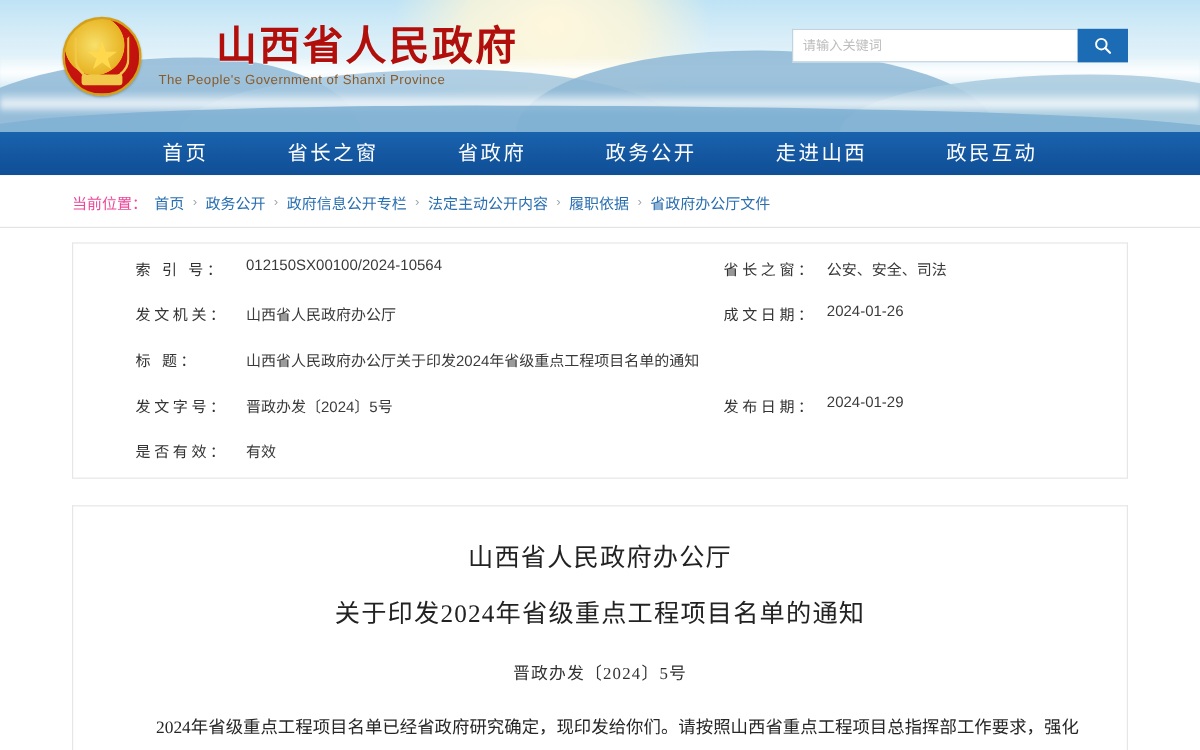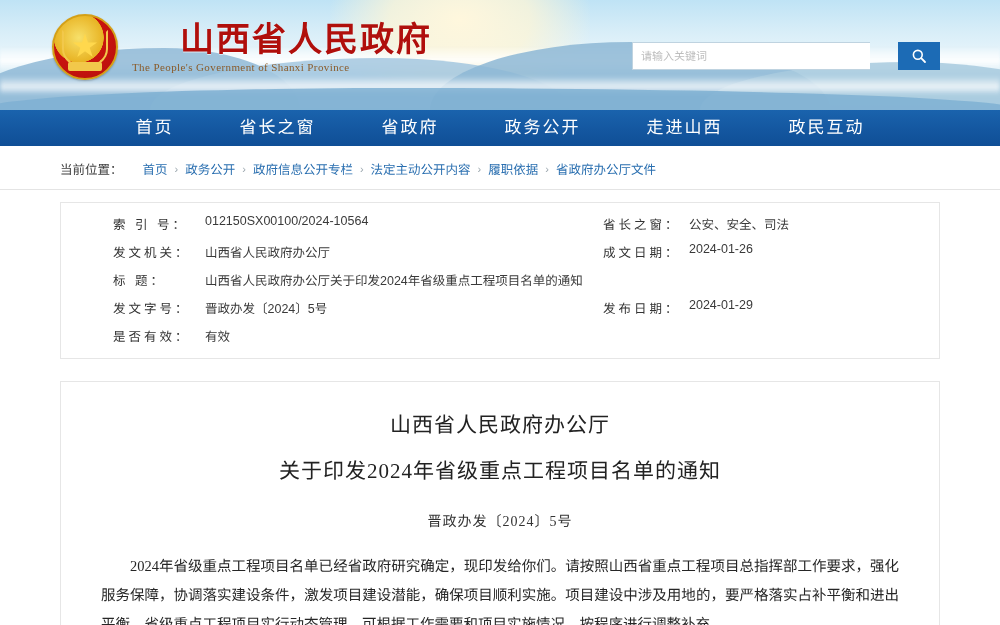--- a/index.html
+++ b/index.html
@@ -71,26 +71,26 @@
   }
   .brand-text { display:flex; flex-direction: column; }
   .brand-cn {
     font-family: "Liberation Serif", serif;
     font-size: 34px; font-weight: 700; color: #b00f0c; letter-spacing: 2px;
     text-shadow: 0 1px 0 rgba(255,255,255,.6);
     line-height: 1.1;
     margin-left: 48px;
   }
   .brand-en {
-    font-size: 11px; color: #8a5b2a; letter-spacing: .4px; margin-top: 3px; font-family: Liberation Serif, serif;
+    font-size: 11px; color: #8a5b2a; letter-spacing: .4px; margin-top: 3px;
   }
 
   .searchbox {
-    position: absolute; right: 60px; top: 42px;
-    display: flex; align-items: stretch; gap: 28px;
+    position: absolute; right: 60px; top: 24px;
+    display: flex; align-items: stretch;
   }
   .searchbox input {
     width: 238px; height: 28px;
     border: 1px solid #bfd3e0; border-right: none;
     background: #fff; color: #333; font-size: 12px;
     padding: 0 8px; outline: none;
   }
   .searchbox input::placeholder { color: #bdbdbd; font-size: 11px; }
   .search-btn {
     width: 42px; height: 28px; border: none; cursor: pointer;
@@ -117,31 +117,31 @@
   .crumbwrap {
     padding: 13px 0 11px 0;
     background: #fff;
     border-bottom: 1px solid #e4e4e4;
   }
   .crumb {
     width: 880px; margin: 0 auto;
     font-size: 12.5px; color: #555;
     display: flex; align-items: center; flex-wrap: nowrap;
   }
-  .crumb .lbl { color:#404040; margin-right: 20px; }
+  .crumb .lbl { color:#ec4899; margin-right: 6px; }
   .crumb a { color: #2a6fb0; text-decoration: none; }
   .crumb .sep { color: #9aa6ad; margin: 0 7px; font-size: 11px; }
 
   
   .metawrap { width: 880px; margin: 12px auto 0; border: 1px solid #e6e6e6; background:#fff; }
   .meta {
     display: grid;
     grid-template-columns: 92px 398px 86px 1fr;
     padding: 11px 16px 13px 52px;
-    row-gap: 9px;
+    row-gap: 19px;
     font-size: 12.5px; color: #444;
   }
   .meta .k { color: #333; letter-spacing: 3px; white-space: nowrap; }
   .meta .v { color: #3a3a3a; }
   .meta .k.r { letter-spacing: 3px; }
 
   
   .doc {
     width: 880px; margin: 22px auto 0;
     border: 1px solid #e6e6e6; border-bottom: none;

